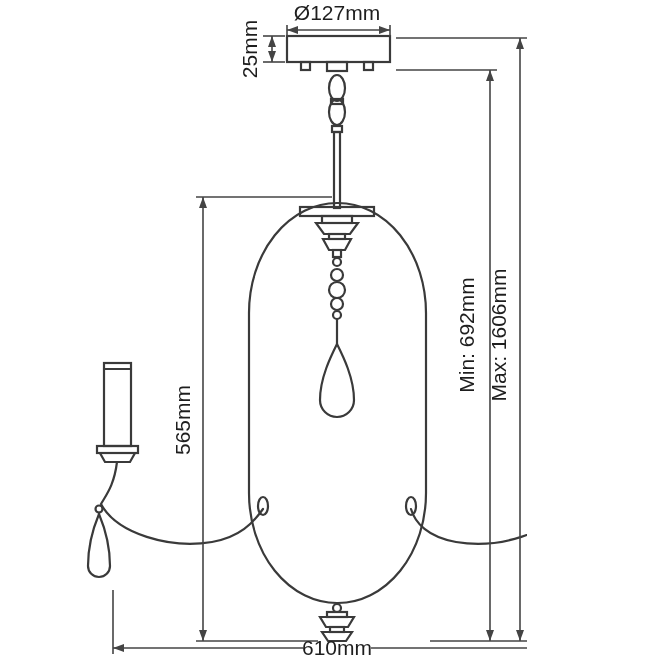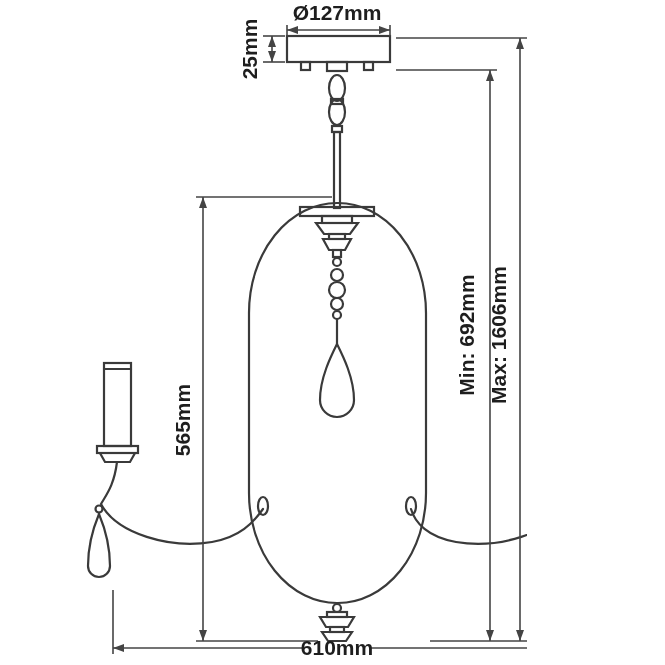--- a/index.html
+++ b/index.html
@@ -6,21 +6,20 @@
     --line:#3a3a3a;
     --dim:#444444;
     --text:#1e1e1e;
     --bg:#ffffff;
   }
   html,body{margin:0;padding:0;background:var(--bg);}
   .stage{
     width:527px;height:665px;background:var(--bg);
     position:relative;overflow:hidden;
     font-family:"Liberation Sans", sans-serif;
-    font-weight:bold;
   }
   svg text{
     font-family:"Liberation Sans", sans-serif;
     font-size:21px;
     fill:var(--text);
   }
   .draw{stroke:var(--line);stroke-width:2.2;fill:none;stroke-linecap:round;}
   .draw-fillwhite{stroke:var(--line);stroke-width:2.2;fill:#ffffff;}
   .dim{stroke:var(--dim);stroke-width:1.6;fill:none;}
   .arrow{fill:var(--dim);stroke:none;}

